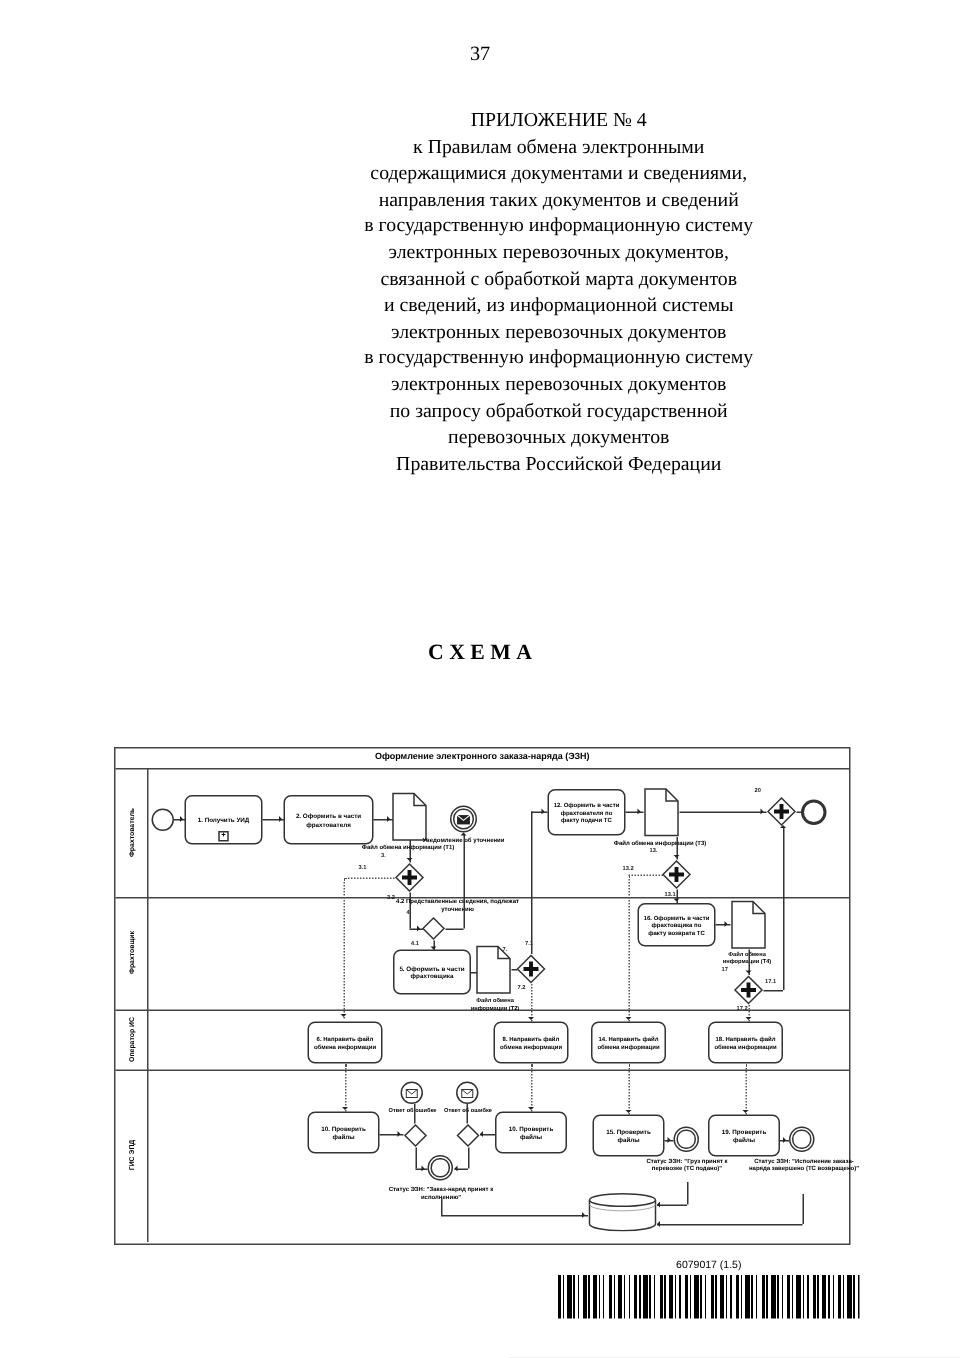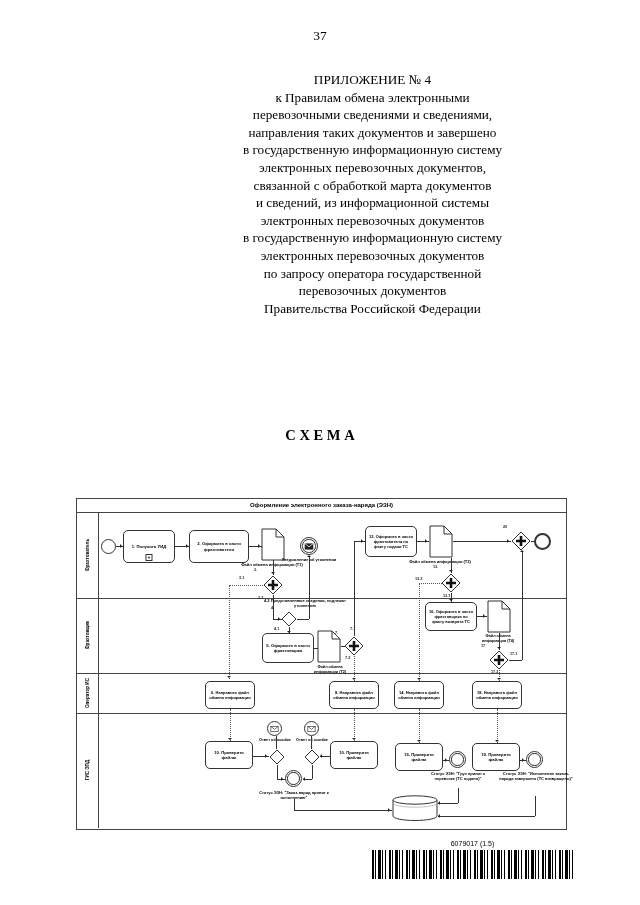--- a/index.html
+++ b/index.html
@@ -59,30 +59,30 @@
 </head>
 <body>
 
 <div id="page">
 
   <div id="pageno">37</div>
 
   <div id="appendix">
     <div>ПРИЛОЖЕНИЕ № 4</div>
     <div>к Правилам обмена электронными</div>
-    <div>перевозочными сведениями и сведениями,</div>
-    <div>направления таких документов и завершено</div>
+    <div>содержащимися документами и сведениями,</div>
+    <div>направления таких документов и сведений</div>
     <div>в государственную информационную систему</div>
     <div>электронных перевозочных документов,</div>
     <div>связанной с обработкой марта документов</div>
     <div>и сведений, из информационной системы</div>
     <div>электронных перевозочных документов</div>
     <div>в государственную информационную систему</div>
     <div>электронных перевозочных документов</div>
-    <div>по запросу оператора государственной</div>
+    <div>по запросу обработкой государственной</div>
     <div>перевозочных документов</div>
     <div>Правительства Российской Федерации</div>
   </div>
 
   <div id="schema-title">С Х Е М А</div>
 
   <div id="dg">
     <div id="dg-title">Оформление электронного заказа-наряда (ЭЗН)</div>
 
     <div class="lane-div" style="top:99px"></div>

